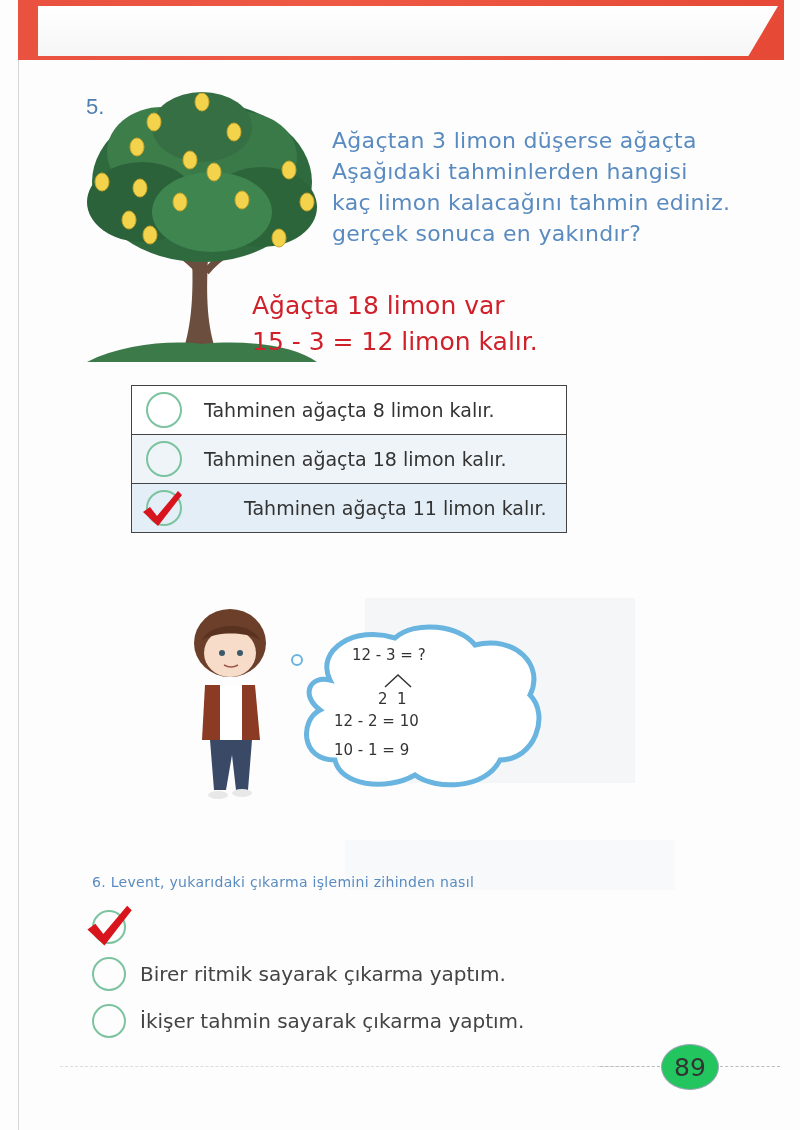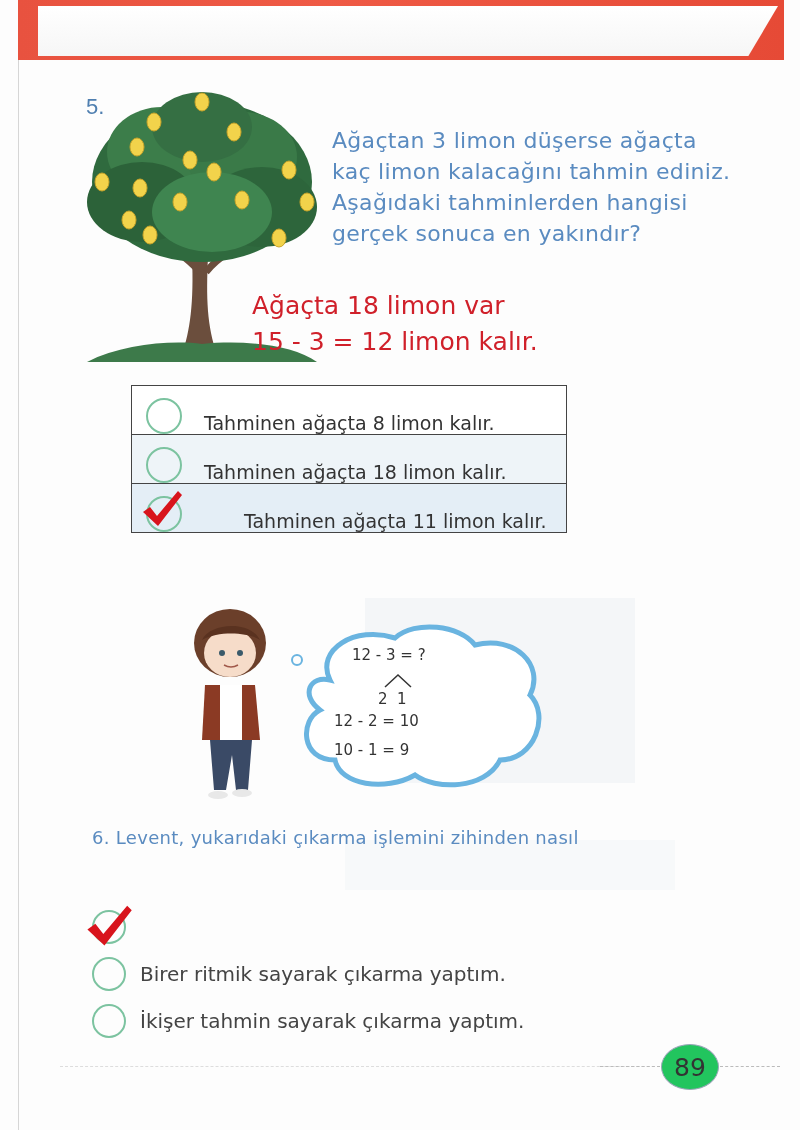--- a/index.html
+++ b/index.html
@@ -4,21 +4,21 @@
 <style>
   html, body { margin:0; padding:0; }
   body { width:800px; height:1130px; background:#fdfdfd; position:relative; overflow:hidden; font-family:"DejaVu Sans", sans-serif; }
   .left-rule { position:absolute; left:18px; top:60px; width:1px; height:1070px; background:#d6d6d6; }
   .header-band { position:absolute; left:18px; top:0; width:766px; height:60px; background:linear-gradient(90deg,#e8523f 0%, #ef5a45 40%, #e64a36 100%); }
   .header-inner { position:absolute; left:20px; top:6px; width:740px; height:50px; background:linear-gradient(180deg,#ffffff 0%, #f6f6f6 100%); clip-path:polygon(0 0, 100% 0, 96% 100%, 0 100%); box-shadow:0 1px 2px rgba(0,0,0,0.2); }
   .q-num { position:absolute; color:#4f7fb0; font-size:22px; font-family:"Liberation Sans", sans-serif; }
   .q-text { position:absolute; color:#5a8bc0; font-size:22px; line-height:31px; font-family:"DejaVu Sans", sans-serif; letter-spacing:0.3px; }
   .answer-red { position:absolute; left:252px; top:288px; color:#d0202a; font-family:"DejaVu Sans", sans-serif; font-size:25px; line-height:36px; }
   .opt-table { position:absolute; left:131px; top:385px; width:434px; border:1.5px solid #444; }
-  .opt-row { height:48px; display:flex; align-items:flex-end; border-bottom:1.5px solid #444; position:relative; background:#fff; }
+  .opt-row { height:48px; display:flex; align-items:center; border-bottom:1.5px solid #444; position:relative; background:#fff; }
   .opt-row:last-child { border-bottom:none;gap:40px; }
   .opt-row.shade { background:#eef4f8; }
   .opt-row.shade2 { background:#e4eef6; }
   .circle { width:32px; height:32px; border:2px solid #7cc3a0; border-radius:50%; margin-left:14px; flex:none; }
   .opt-text { margin-left:22px; font-size:19px; color:#333; font-family:"DejaVu Sans", sans-serif; }
   .check { position:absolute; }
   .cloud-text { position:absolute; color:#333; font-size:15px; font-family:"DejaVu Sans", sans-serif; }
   .q6-opt { position:absolute; left:92px; display:flex; align-items:center; }
   .q6-opt .circle { margin-left:0; width:30px; height:30px; }
   .q6-opt .opt-text { margin-left:14px; font-size:20px; color:#444; }
@@ -67,22 +67,22 @@
     <ellipse cx="225" cy="120" rx="7" ry="9"></ellipse>
     <ellipse cx="47" cy="138" rx="7" ry="9"></ellipse>
     <ellipse cx="68" cy="153" rx="7" ry="9"></ellipse>
     <ellipse cx="197" cy="156" rx="7" ry="9"></ellipse>
   </g>
   <path d="M5 280 C40 262 90 258 120 262 C160 258 210 262 235 280 Z" fill="#3d7a4a"></path>
 </svg>
 
 <div class="q-text" style="left:332px;top:125px;">
   <div>Ağaçtan 3 limon düşerse ağaçta</div>
+  <div>Aşağıdaki tahminlerden hangisi</div>
   <div>kaç limon kalacağını tahmin ediniz.</div>
-  <div>Aşağıdaki tahminlerden hangisi</div>
   <div>gerçek sonuca en yakındır?</div>
 </div>
 
 <div class="answer-red">
   <div>Ağaçta 18 limon var</div>
   <div>15 - 3 = 12 limon kalır.</div>
 </div>
 
 <div class="opt-table">
   <div class="opt-row">
@@ -121,21 +121,21 @@
   <path d="M45 60 C30 30 70 5 110 18 C130 0 175 5 190 25 C230 15 260 45 245 75 C265 95 250 140 215 140 C200 170 150 170 130 155 C100 172 55 165 50 140 C15 140 15 100 35 90 C15 75 25 55 45 60 Z" fill="#ffffff" stroke="#6ab4e0" stroke-width="5"></path>
 </svg>
 <div class="cloud-text" style="left:352px;top:646px;">12 - 3 = ?</div>
 <svg style="position:absolute;left:383px;top:673px;" width="30" height="16" viewBox="0 0 30 16">
   <path d="M2 14 L15 2 L28 14" stroke="#333" stroke-width="1.5" fill="none"></path>
 </svg>
 <div class="cloud-text" style="left:378px;top:690px;white-space:pre;">2  1</div>
 <div class="cloud-text" style="left:334px;top:712px;">12 - 2 = 10</div>
 <div class="cloud-text" style="left:334px;top:741px;">10 - 1 = 9</div>
 
-<div class="q-text" style="left:92px;top:822px;font-size:18px;line-height:32px;">
+<div class="q-text" style="left:92px;top:866px;font-size:14px;line-height:32px;">
   <div><span>6.</span> <span>Levent, yukarıdaki çıkarma işlemini zihinden nasıl</span></div>
 </div>
 
 <div class="q6-opt" style="top:910px;">
   <div class="circle"></div>
   <svg style="position:absolute;left:-8px;top:-8px;" width="50" height="46" viewBox="0 0 44 40">
     <path d="M3 24 L10 19 L17 28 L38 3 L42 7 L18 38 Z" fill="#d8141c"></path>
   </svg>
 </div>
 <div class="q6-opt" style="top:957px;">

